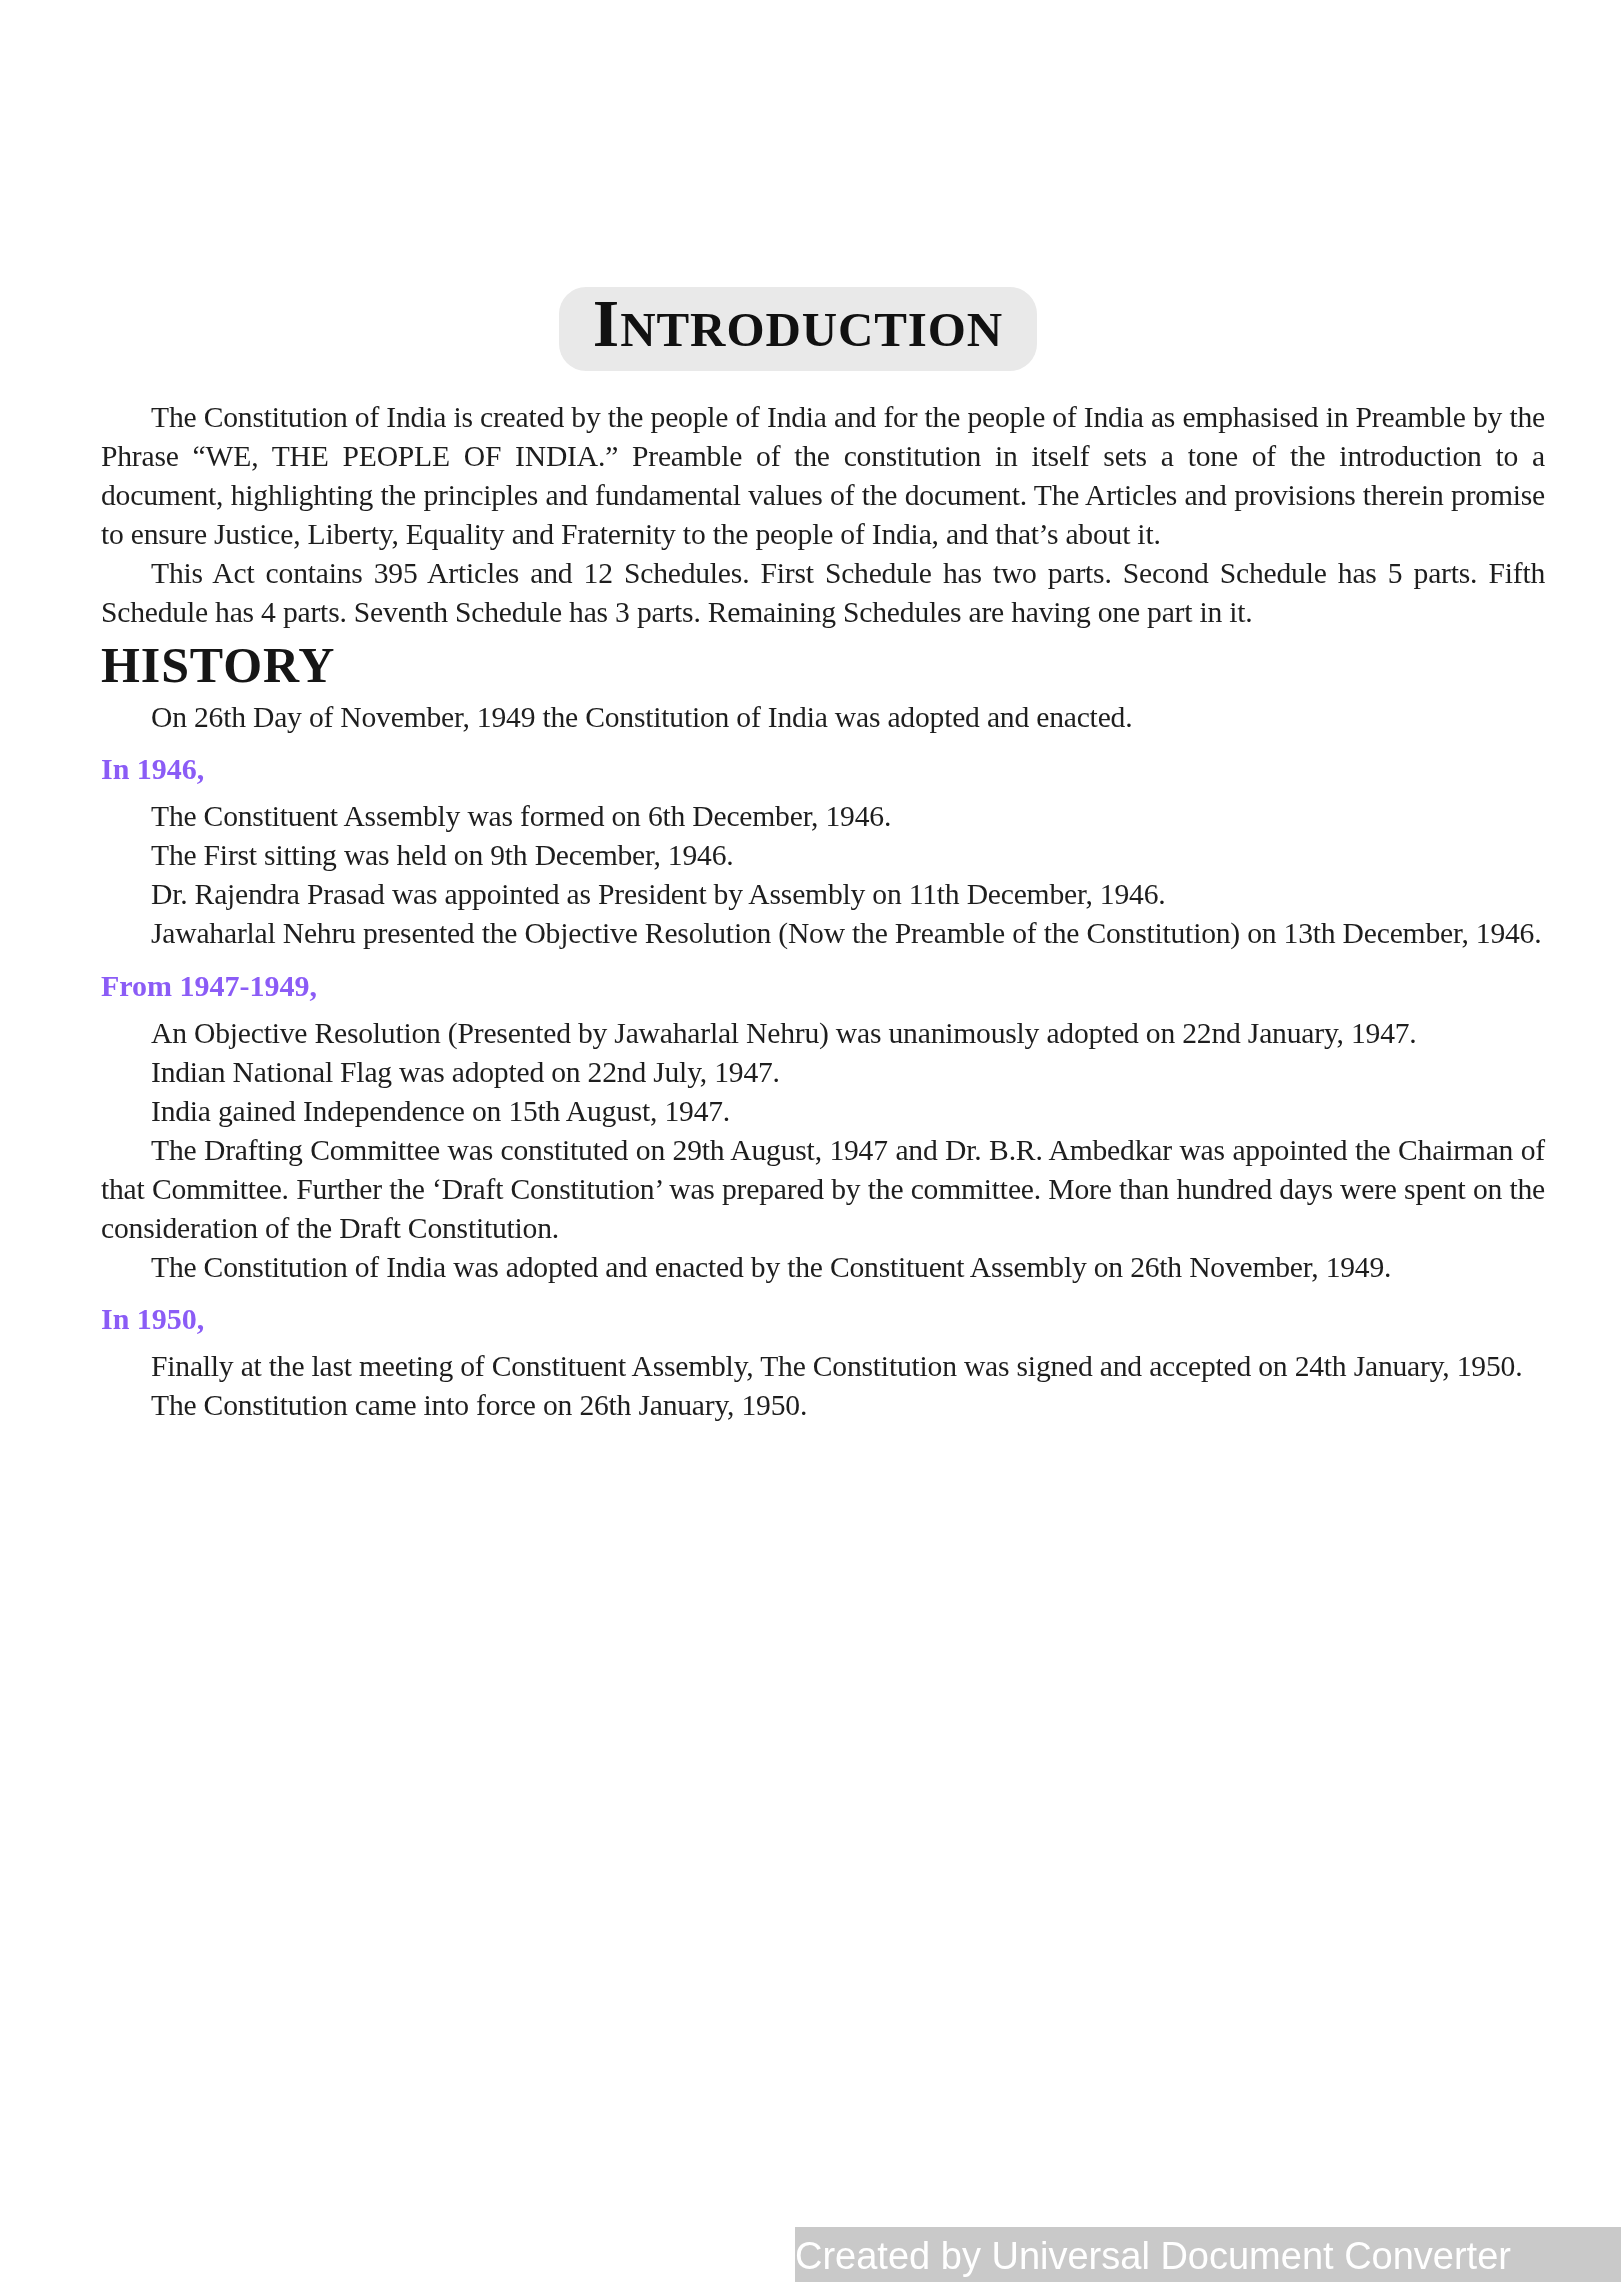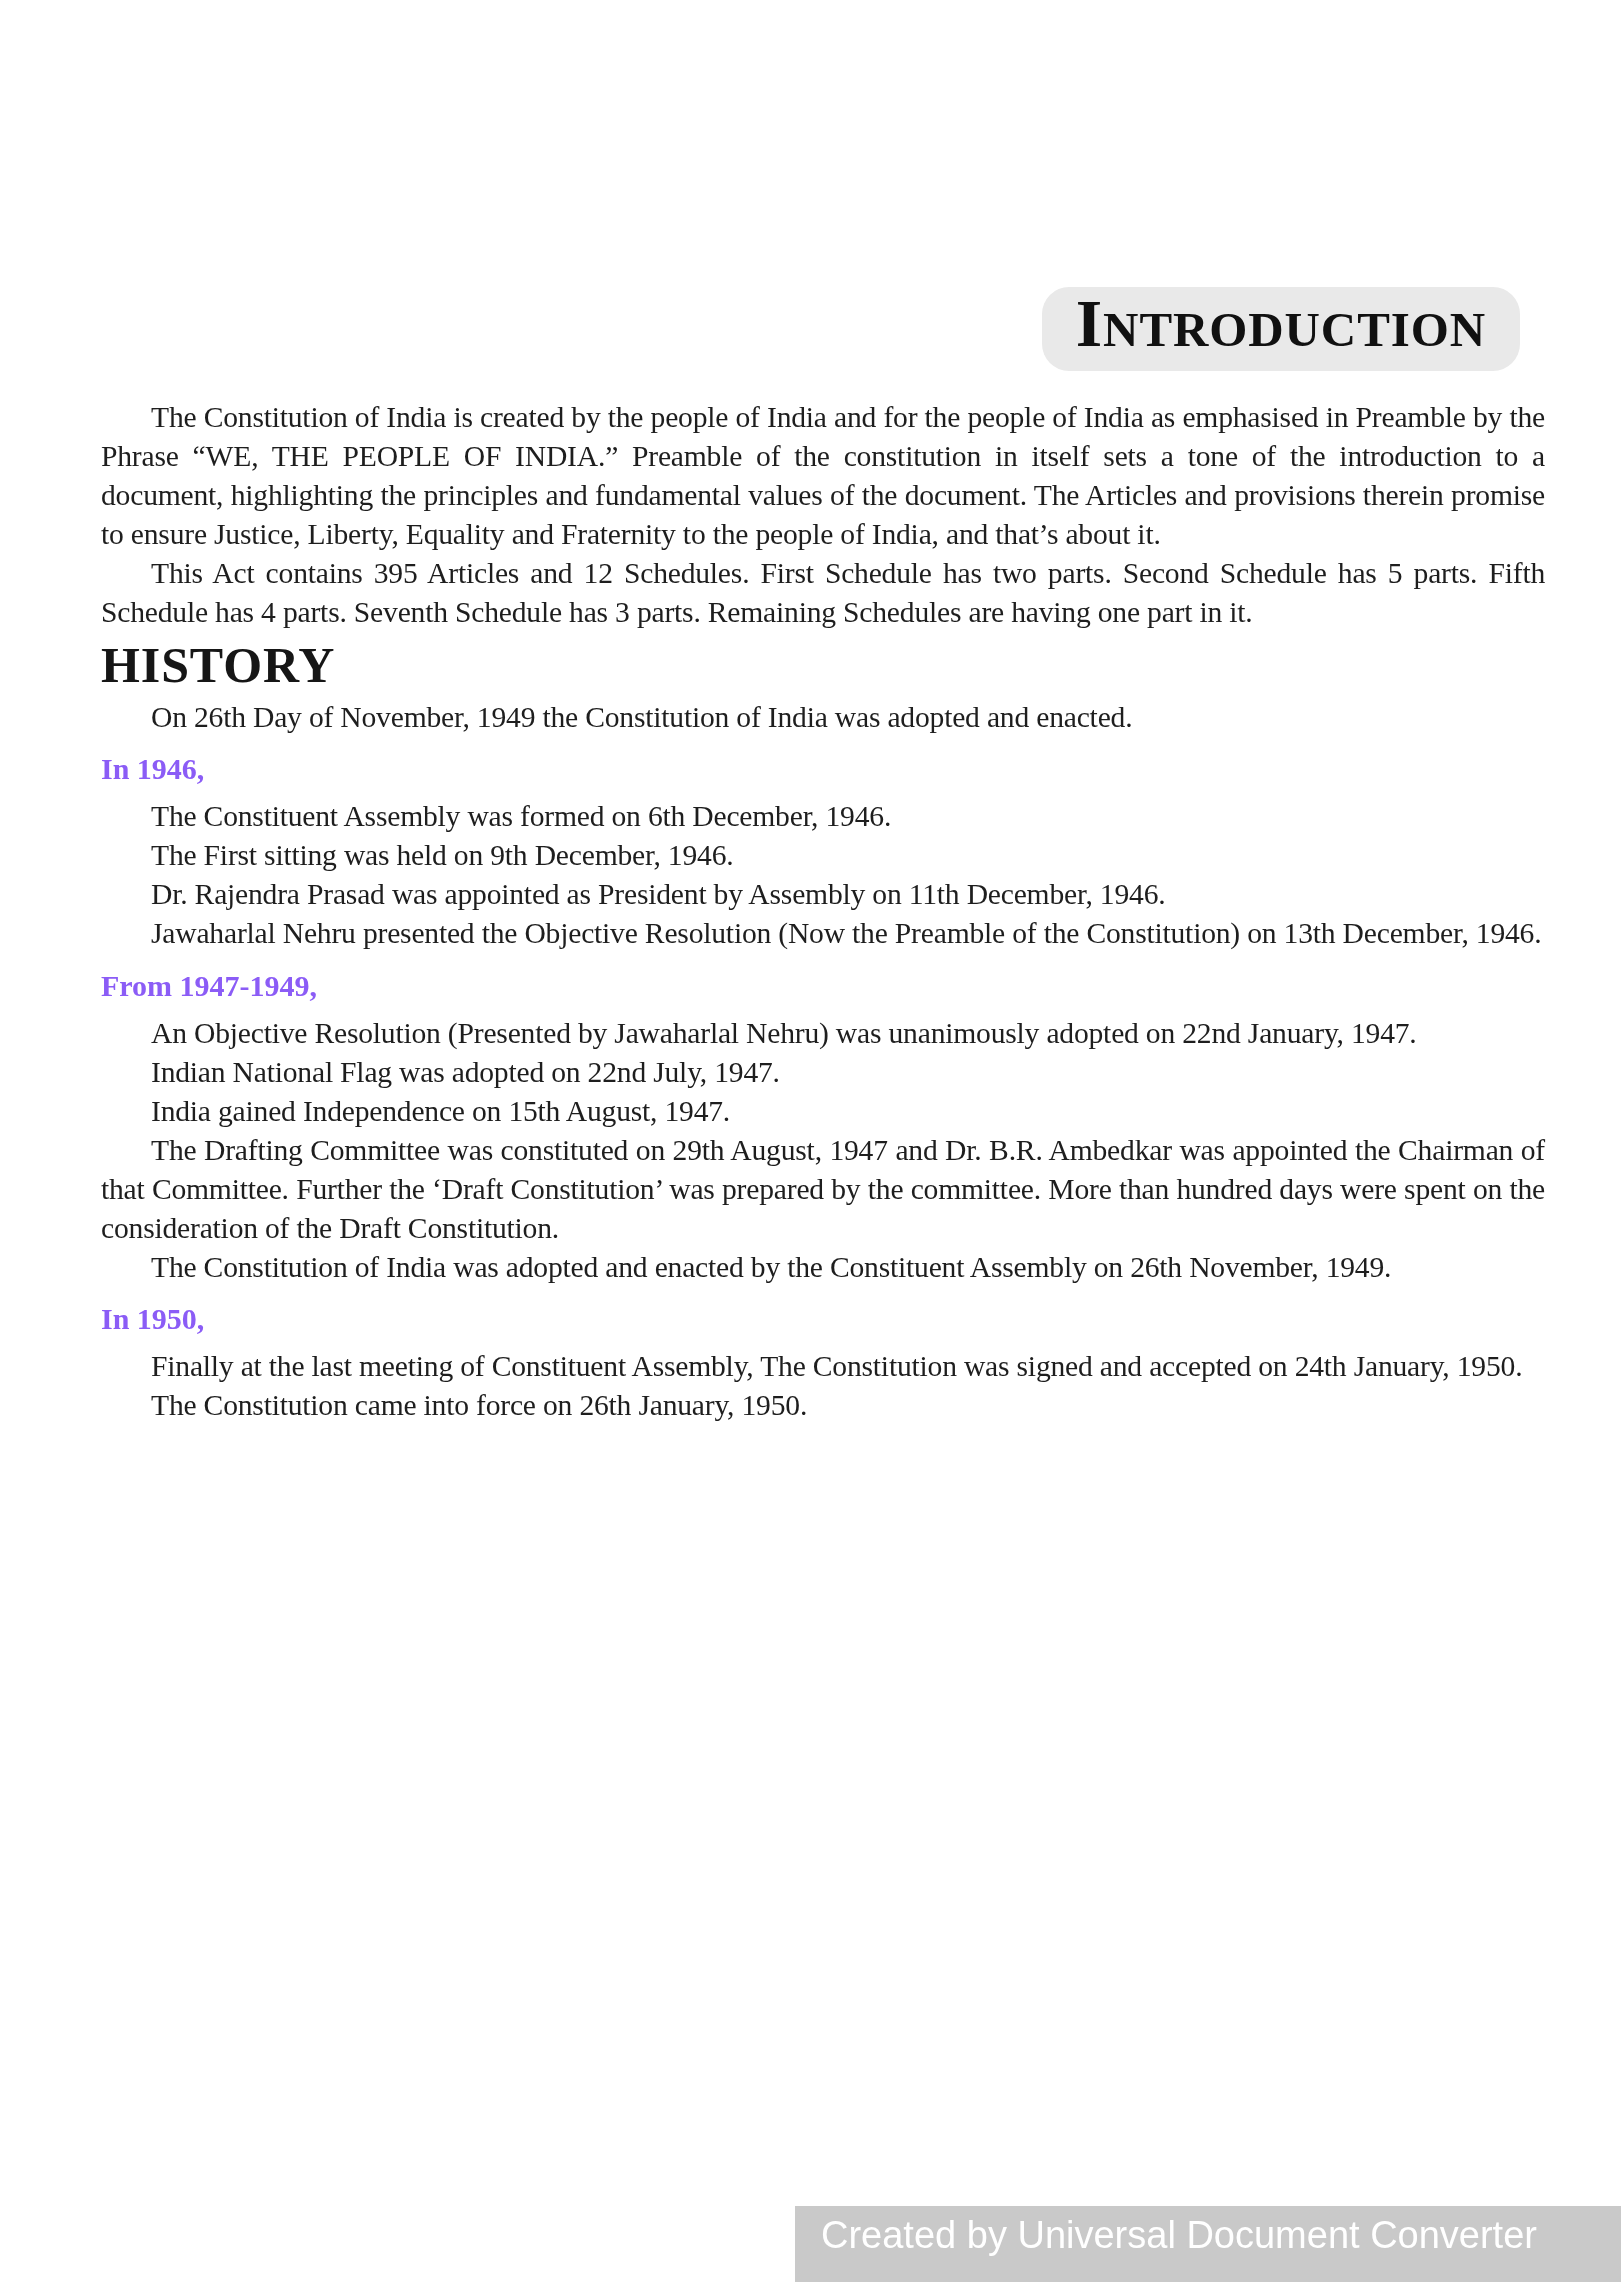--- a/index.html
+++ b/index.html
@@ -15,21 +15,21 @@
   }
   .content {
     position: absolute;
     left: 101px;
     top: 287px;
     width: 1444px;
     font-family: "Liberation Serif", serif;
     color: #1e1e1e;
   }
   .title-row {
-    text-align: right;
+    text-align: center;
     margin: 0 0 27px 0;
   }
   .title-box {
     display: inline-block;
     position: relative;
     left: -25px;
     background: #e9e9e9;
     border-radius: 27px;
     padding: 3.6px 34px 9px 34px;
   }
@@ -68,27 +68,27 @@
     line-height: 39px;
     font-weight: bold;
     margin: 12.5px 0 9px 0;
     color: #8b5cf6;
   }
   .watermark {
     position: absolute;
     left: 795px;
     right: 0;
     bottom: 10.7px;
-    height: 76px;
+    height: 55px;
     background: #c9c9c9;
     color: #ffffff;
     font-family: "Liberation Sans", sans-serif;
     font-size: 38px;
     line-height: 59px;
-    padding-left: 26px;
+    padding-left: 0;
     white-space: nowrap;
     overflow: hidden;
   }
 </style>
 </head>
 <body>
 
 <div class="content">
 
   <div class="title-row">

